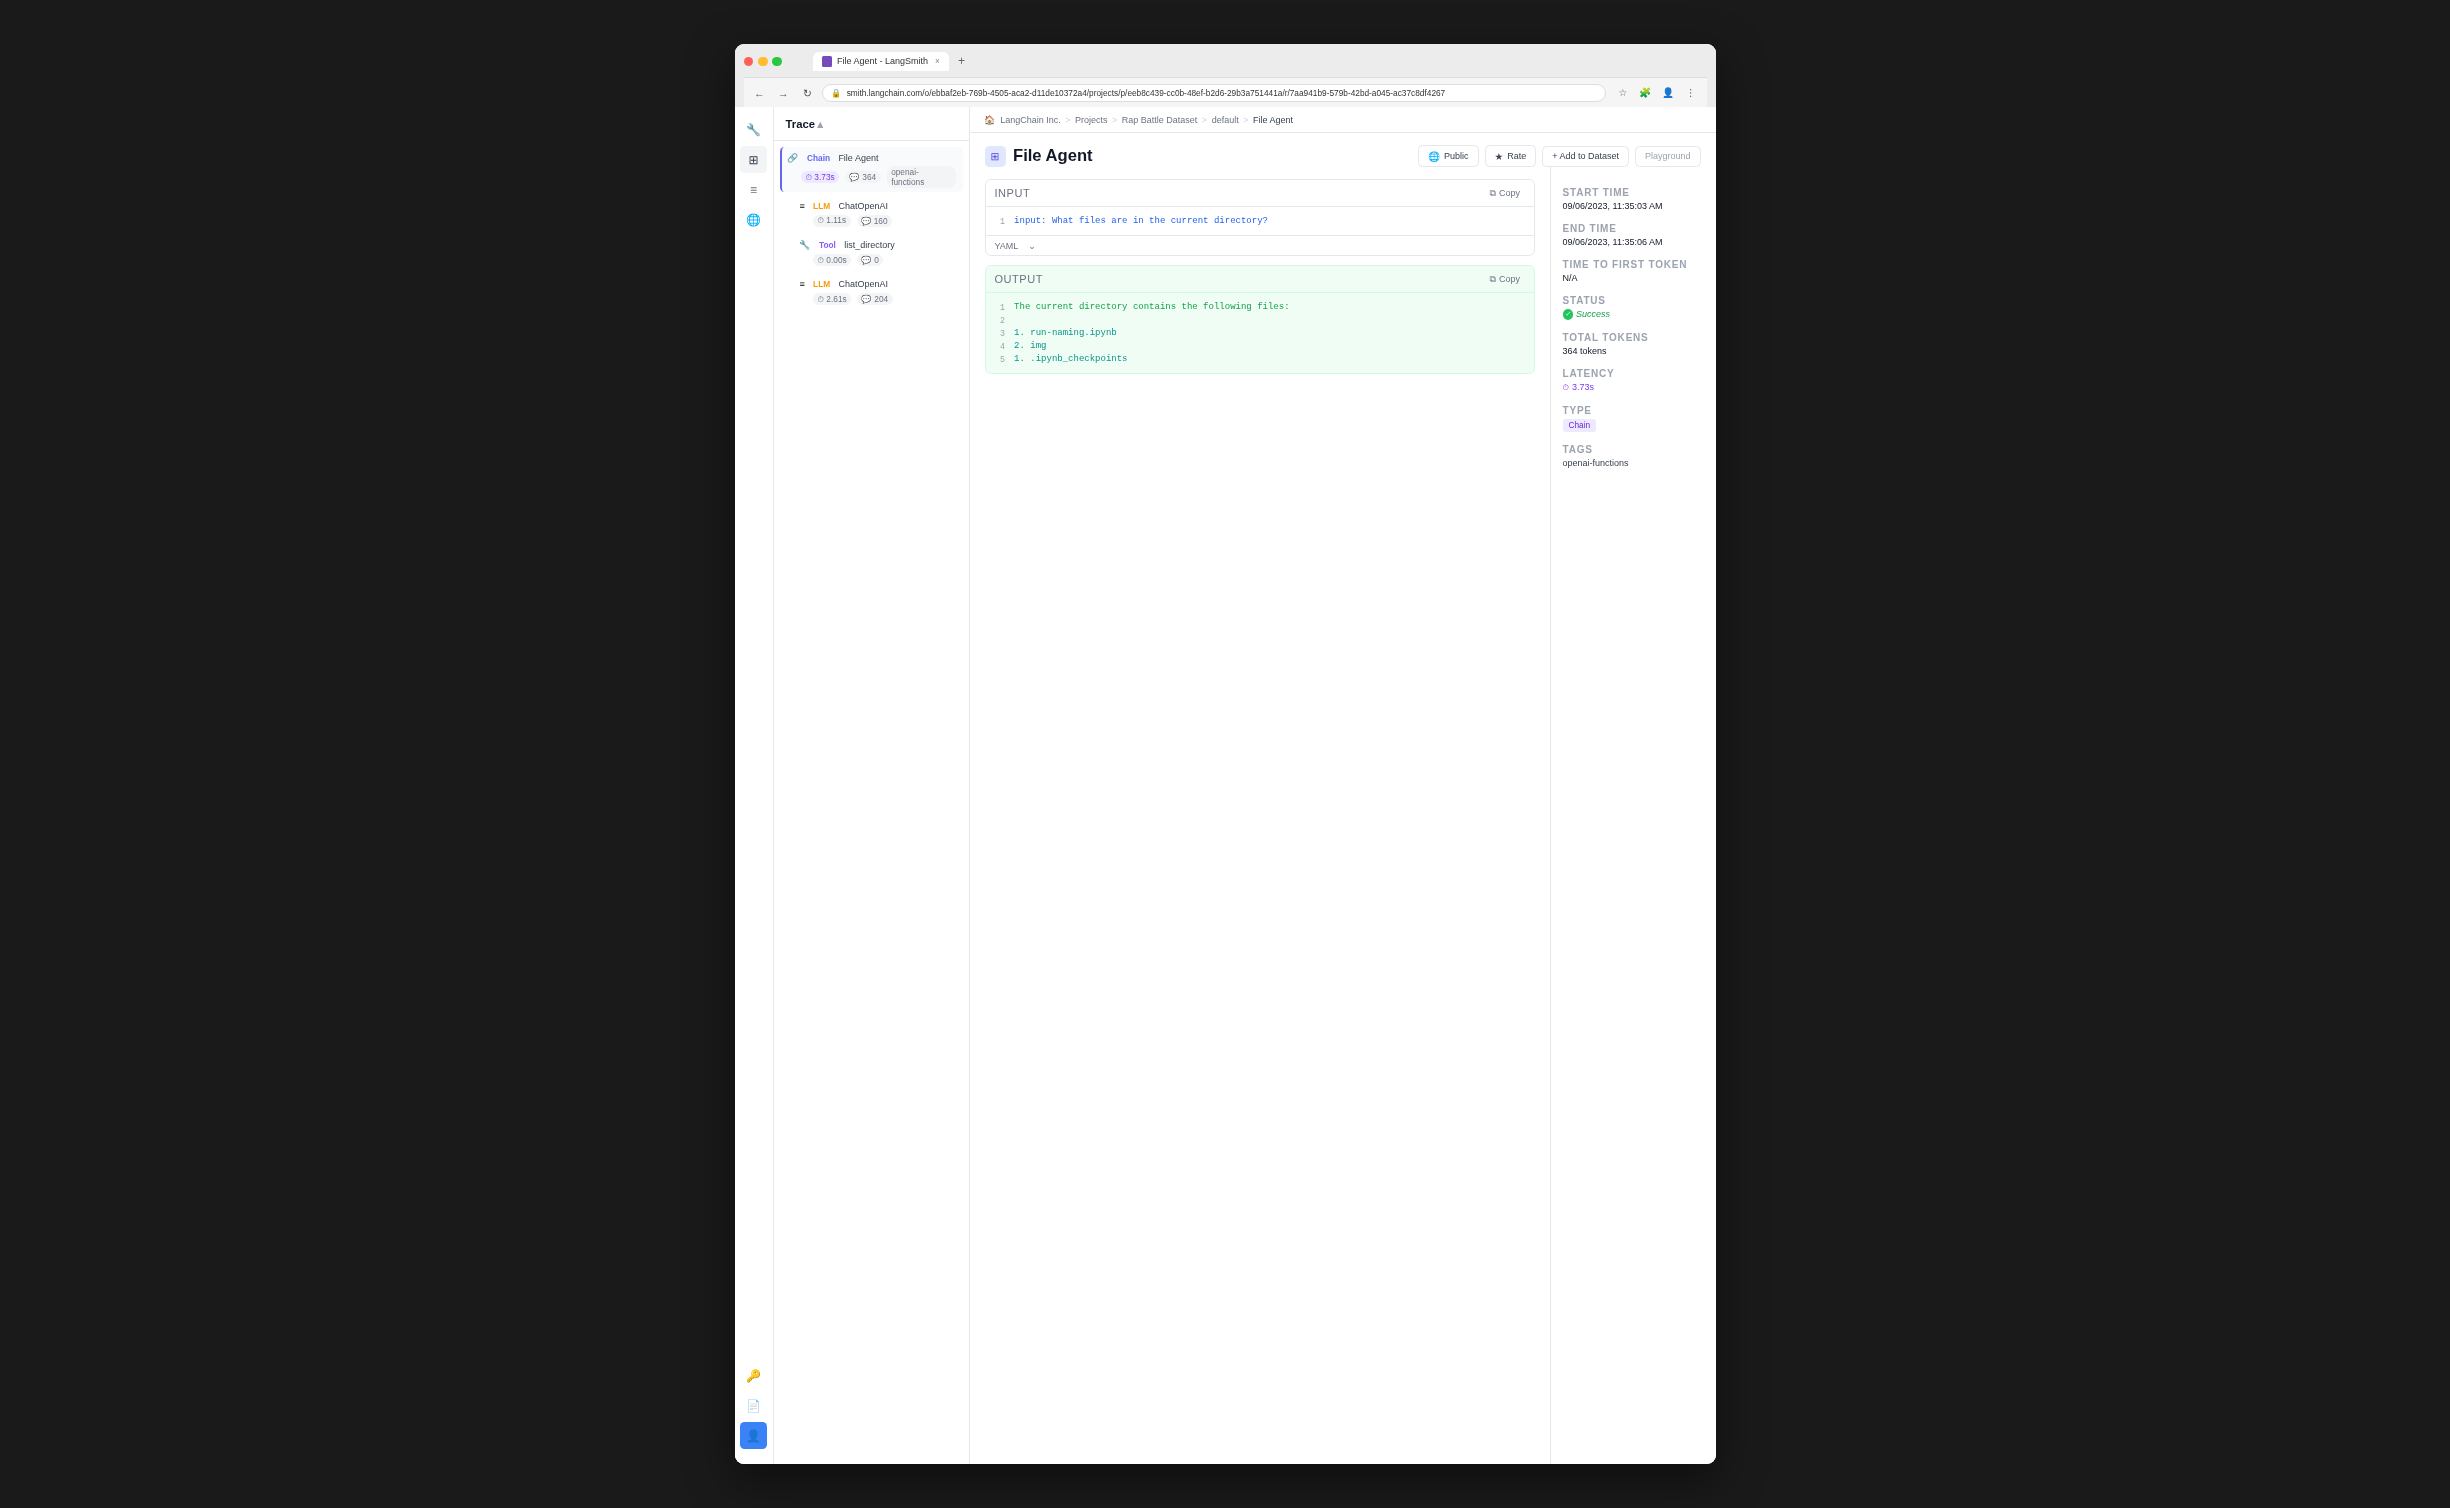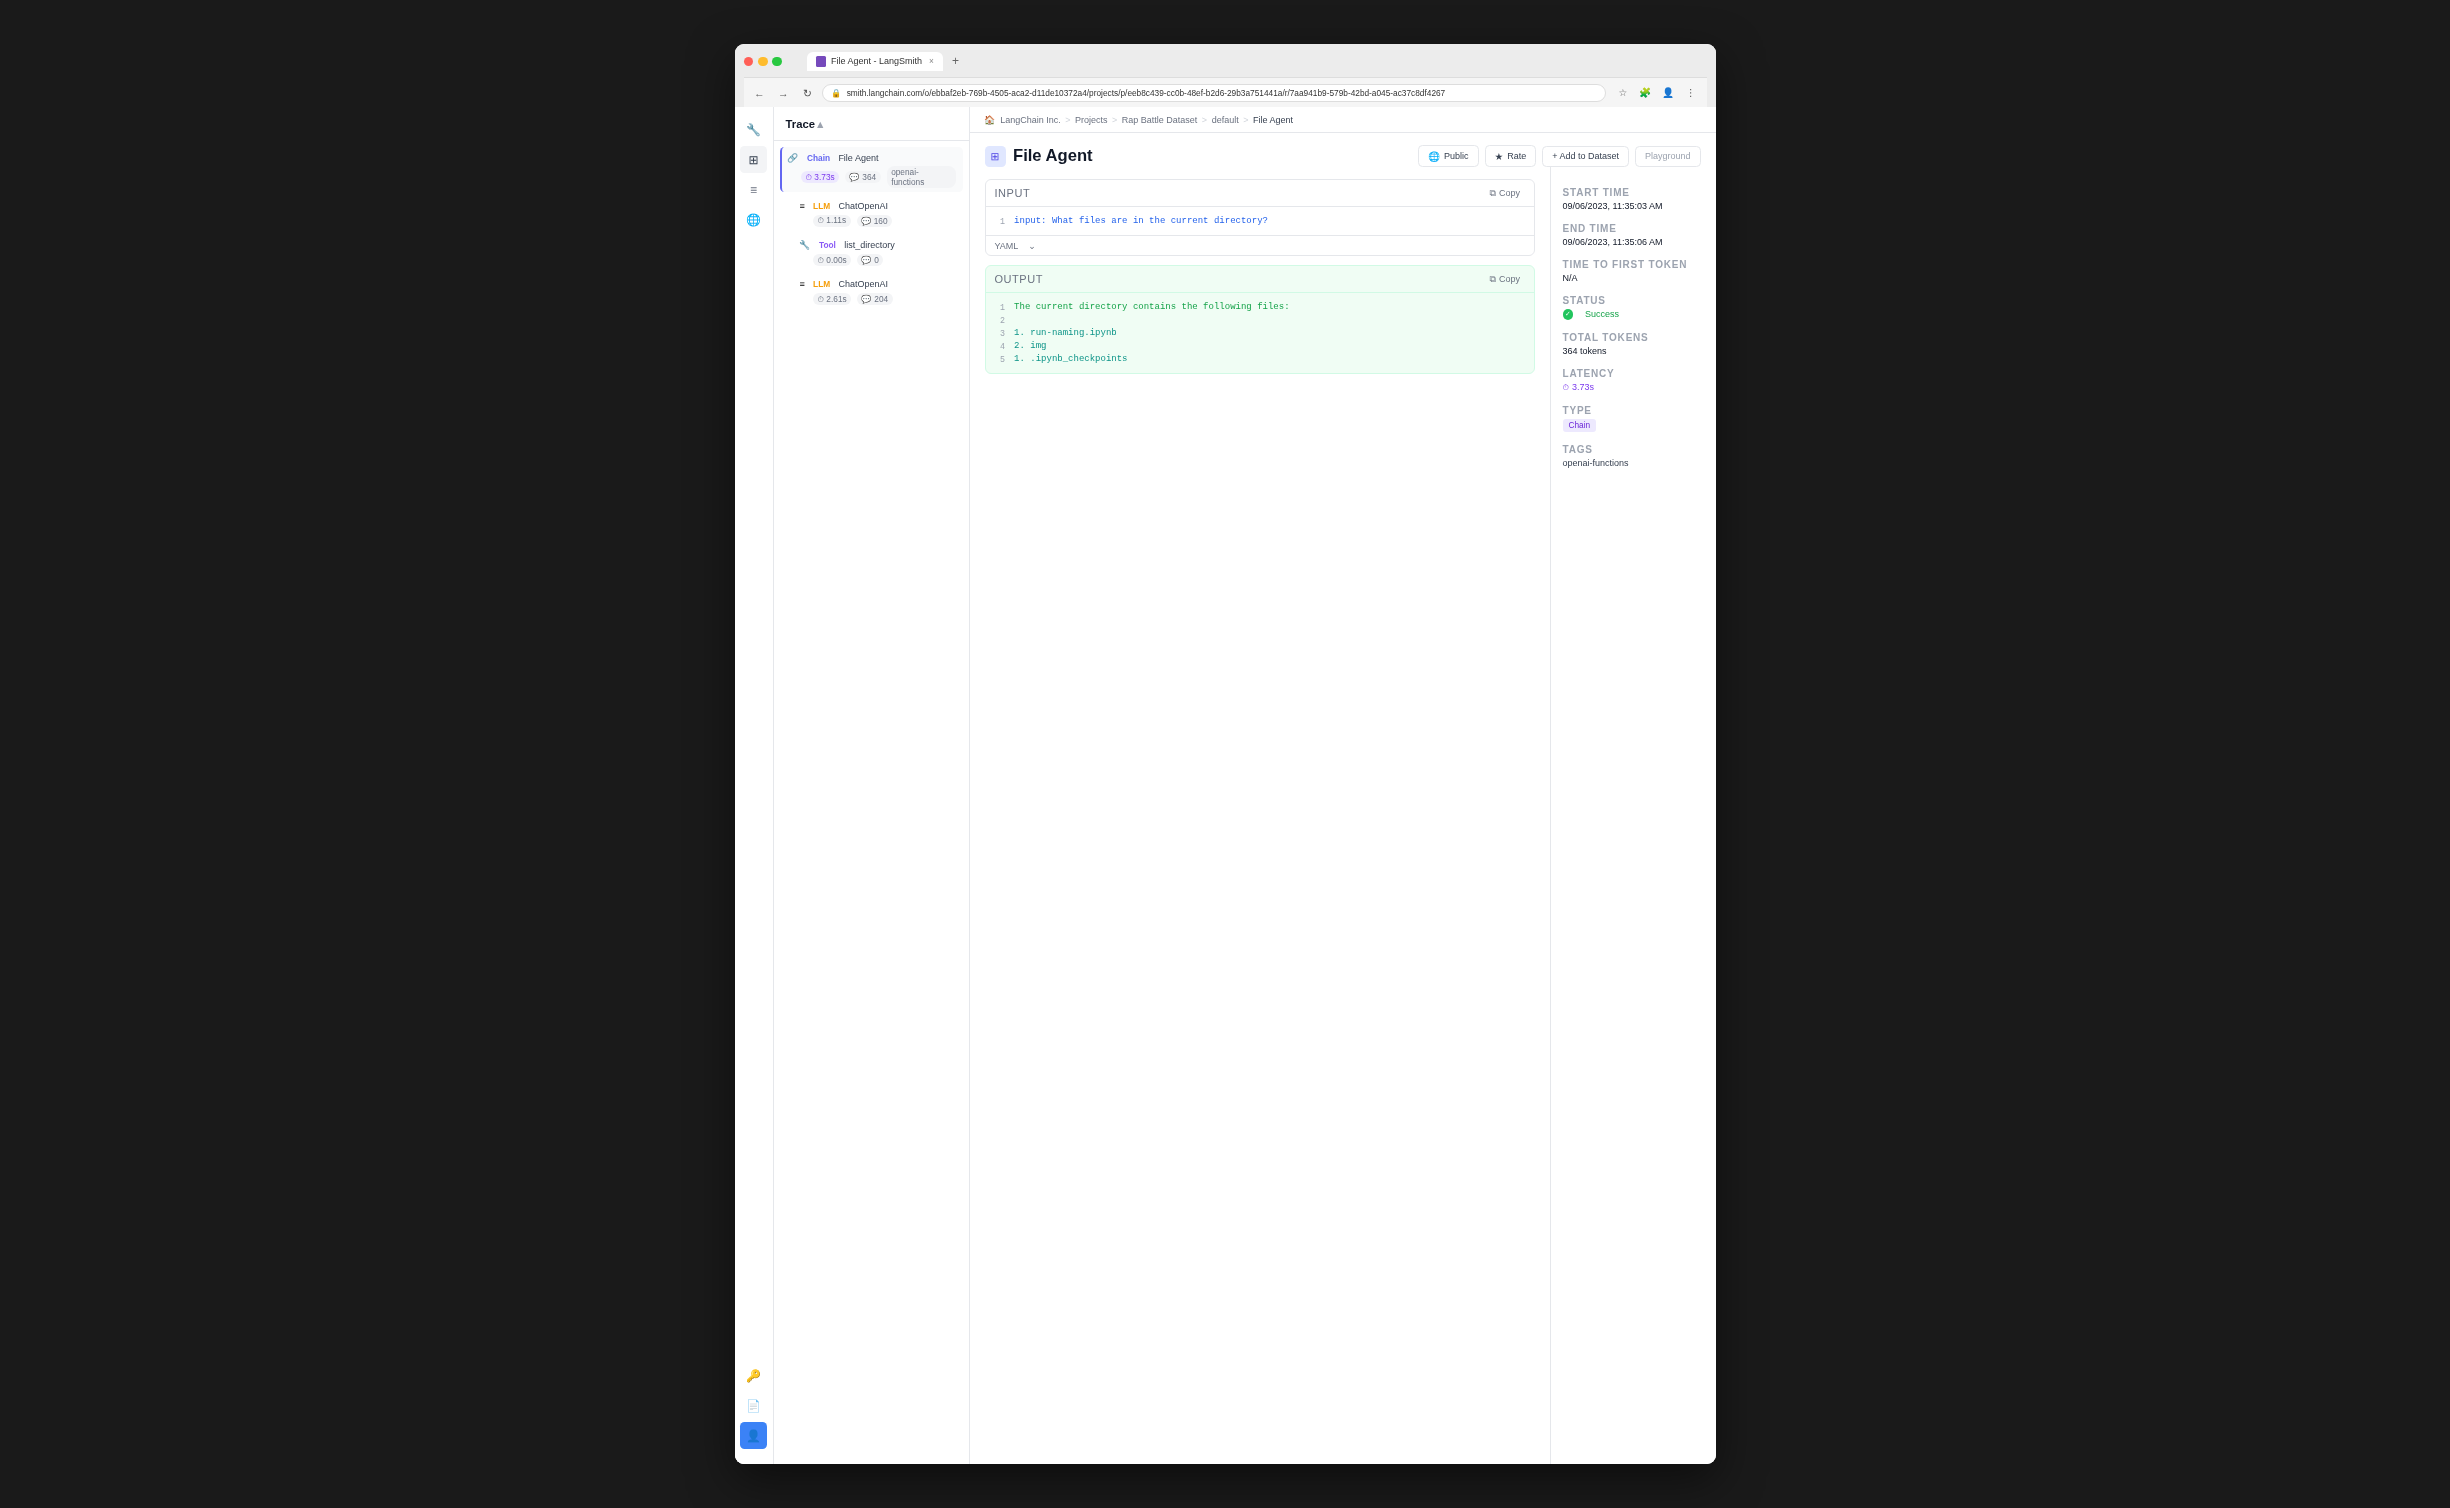--- a/index.html
+++ b/index.html
@@ -23,21 +23,21 @@
 
     
     .browser-chrome {
       background: #ececec;
       padding: 7.5px 9px 0;
     }
 
     .browser-controls {
       display: flex;
       align-items: center;
-      gap: 16px;
+      gap: 22px;
       margin-bottom: 6px;
     }
 
     .traffic-lights {
       display: flex;
       gap: 4.5px;
     }
 
     .traffic-light {
       width: 9.8px;
@@ -534,24 +534,25 @@
 
     .meta-value {
       font-size: 9px;
       color: #111827;
       font-weight: 500;
     }
 
     .status-badge {
       display: flex;
       align-items: center;
-      gap: 12px;
+      gap: 3px;
       color: #16a34a;
       font-weight: 500;
       font-size: 9px;
+      font-style: italic;
     }
 
     .status-dot {
       width: 10.6px;
       height: 10.6px;
       background: #22c55e;
       border-radius: 50%;
       display: flex;
       align-items: center;
       justify-content: center;

